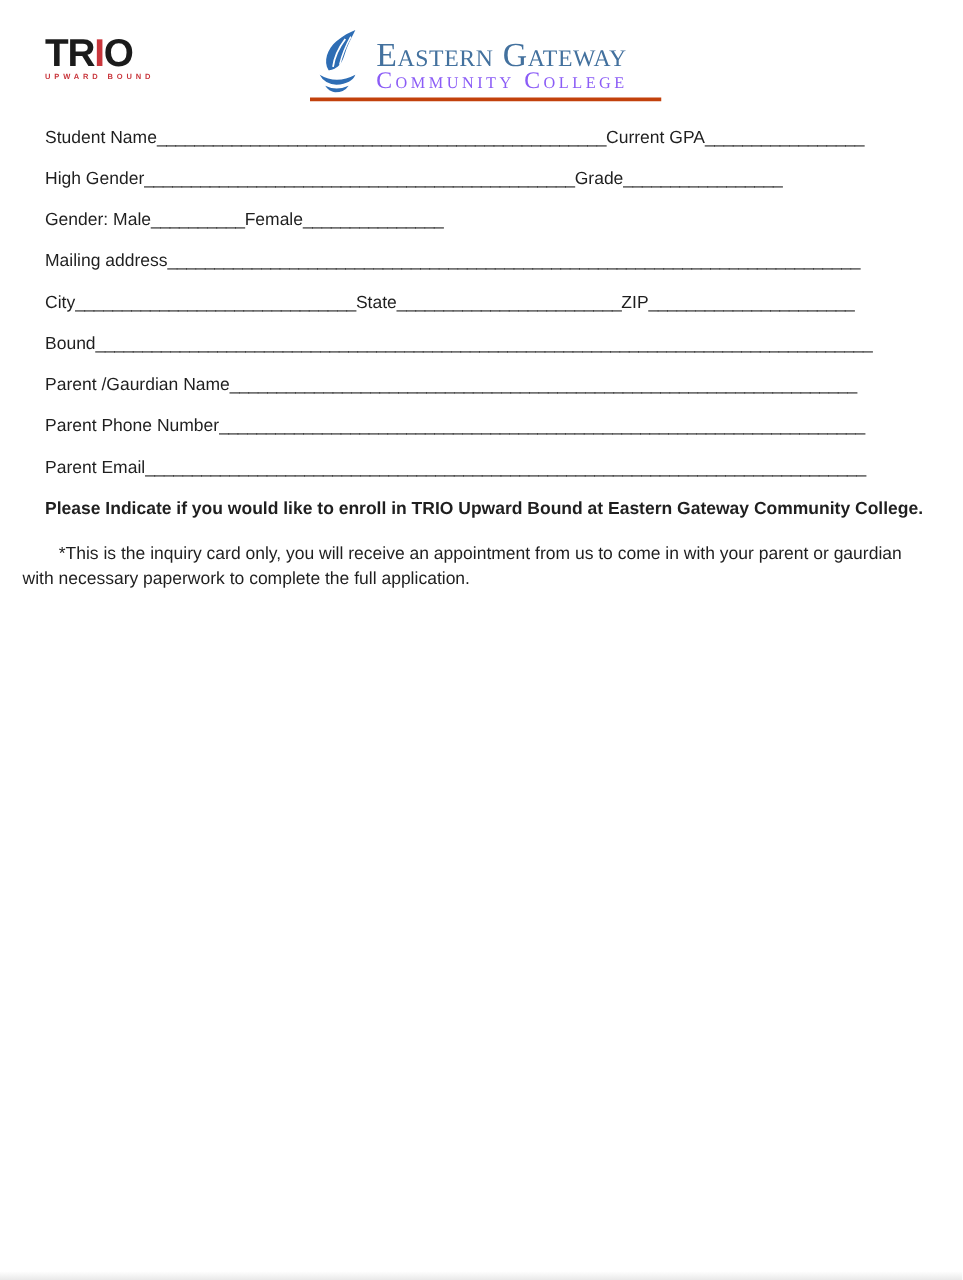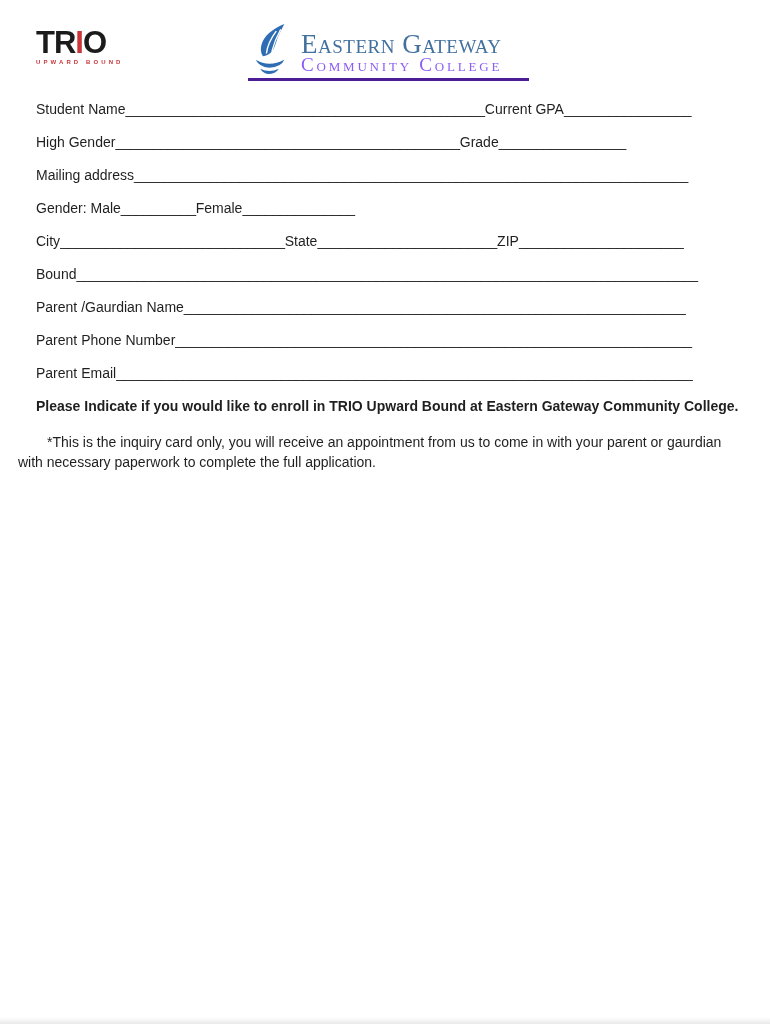--- a/index.html
+++ b/index.html
@@ -7,21 +7,21 @@
   .page{position:relative;width:770px;height:1024px;background:#ffffff;overflow:hidden;padding-left:48px;}
 
   
   .trio{position:absolute;left:36px;top:30px;width:84px;}
   .trio-word{font-weight:bold;font-size:31px;line-height:26px;letter-spacing:-1px;color:#1b1b1b;}
   .trio-word .red{color:#c9363c;}
   .trio-sub{margin-top:3px;font-size:6px;font-weight:bold;letter-spacing:3.1px;color:#c9363c;white-space:nowrap;}
 
   
   .egcc{position:absolute;left:248px;top:24px;display:flex;align-items:flex-start;
-        border-bottom:3px solid #4c1d95;padding-bottom:4px;width:281px;}
+        border-bottom:3px solid #c2410c;padding-bottom:4px;width:281px;}
   .egcc svg{width:44px;height:50px;margin-right:9px;flex:0 0 auto;}
   .egcc-text{padding-top:9px;}
   .egcc-l1{font-family:"Liberation Serif",serif;font-variant:small-caps;font-size:27px;
            line-height:22px;color:#43719e;letter-spacing:0.5px;white-space:nowrap;}
   .egcc-l2{font-family:"Liberation Serif",serif;font-variant:small-caps;font-size:19px;
            line-height:17px;color:#8b5cf6;letter-spacing:2.8px;margin-top:1px;white-space:nowrap;}
 
   
   .form{position:absolute;left:36px;top:93px;width:716px;font-size:14px;color:#1f1f1f;}
   .row{height:33px;line-height:33px;white-space:nowrap;}
@@ -56,23 +56,23 @@
       <div class="egcc-l2">Community College</div>
     </div>
   </div>
 
   <div class="form">
 
     <div class="row"><span>Student Name</span><span class="fill">________________________________________________</span><span>Current GPA</span><span class="fill">_________________</span></div>
 
     <div class="row"><span>High Gender</span><span class="fill">______________________________________________</span><span>Grade</span><span class="fill">_________________</span></div>
 
+    <div class="row"><span>Gender: Male</span><span class="fill">__________</span><span>Female</span><span class="fill">_______________</span></div>
+
     <div class="row"><span>Mailing address</span><span class="fill">__________________________________________________________________________</span></div>
-
-    <div class="row"><span>Gender: Male</span><span class="fill">__________</span><span>Female</span><span class="fill">_______________</span></div>
 
     <div class="row"><span>City</span><span class="fill">______________________________</span><span>State</span><span class="fill">________________________</span><span>ZIP</span><span class="fill">______________________</span></div>
 
     <div class="row"><span>Bound</span><span class="fill">___________________________________________________________________________________</span></div>
 
     <div class="row"><span>Parent /Gaurdian Name</span><span class="fill">___________________________________________________________________</span></div>
 
     <div class="row"><span>Parent Phone Number</span><span class="fill">_____________________________________________________________________</span></div>
 
     <div class="row"><span>Parent Email</span><span class="fill">_____________________________________________________________________________</span></div>

